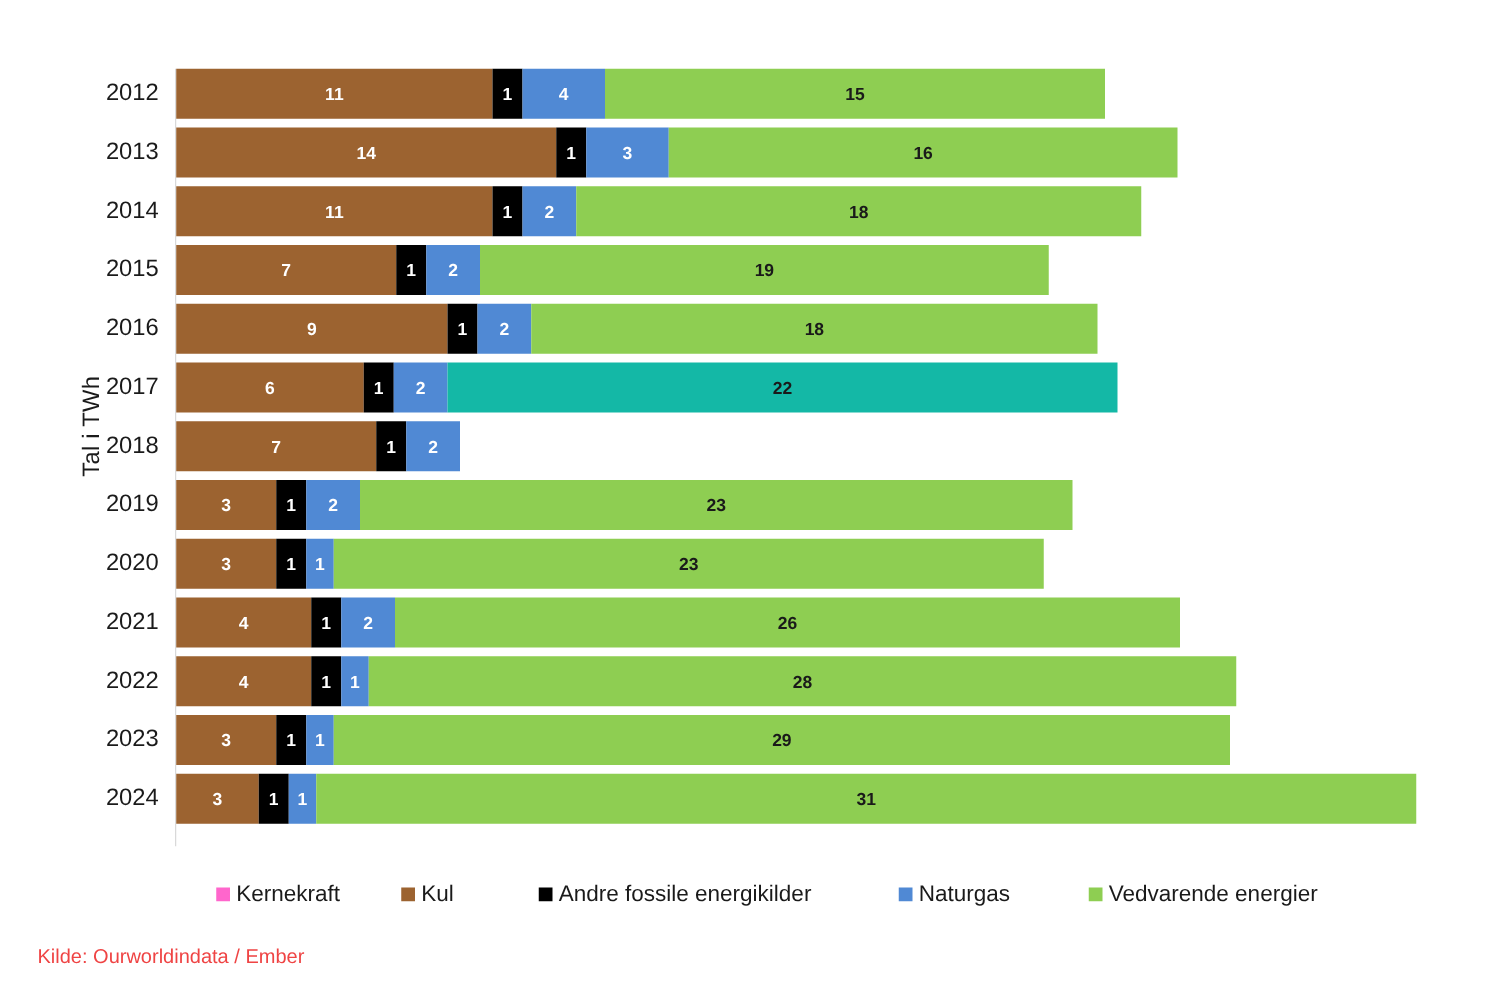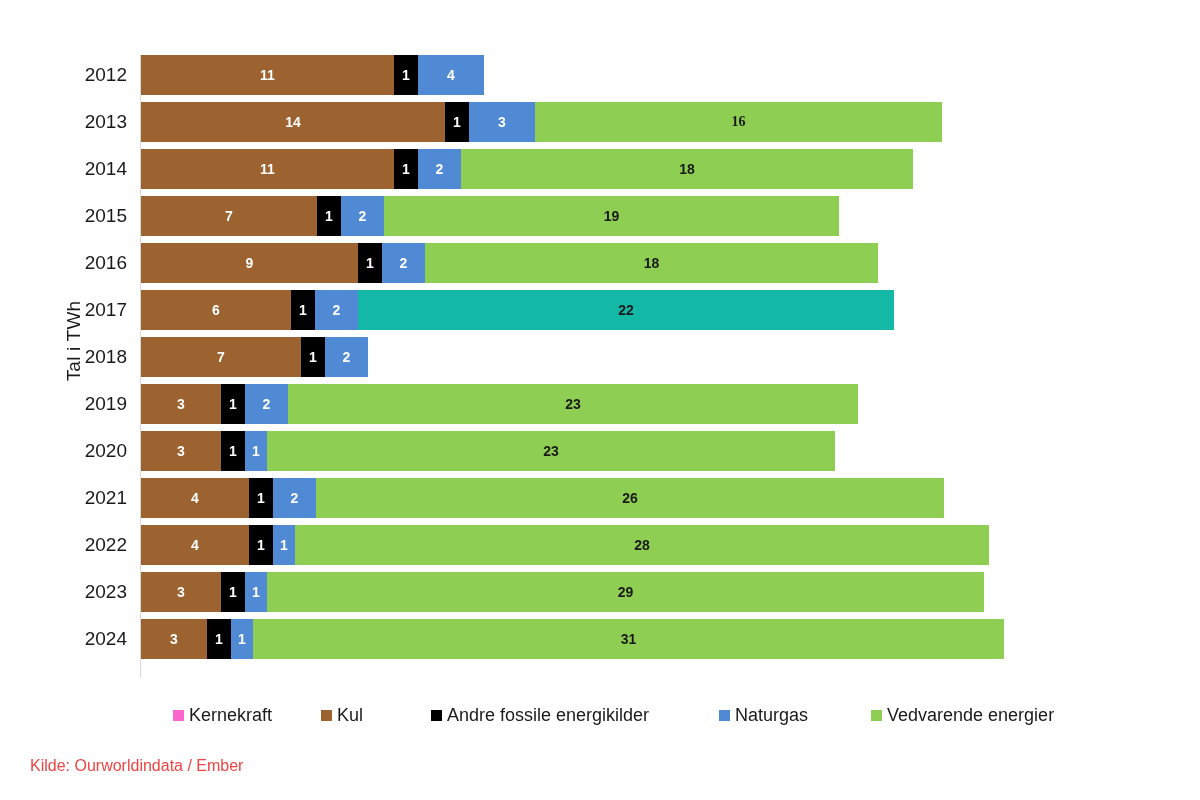--- a/index.html
+++ b/index.html
@@ -146,36 +146,39 @@
           <div class="bar-stack">
             <div class="seg" style="width: 253px; background: rgb(156, 99, 48);">
               <span class="seg-label" style="color: rgb(255, 255, 255);">11</span>
             </div>
             <div class="seg" style="width: 24px; background: rgb(0, 0, 0);">
               <span class="seg-label" style="color: rgb(255, 255, 255);">1</span>
             </div>
             <div class="seg" style="width: 66px; background: rgb(80, 137, 212);">
               <span class="seg-label" style="color: rgb(255, 255, 255);">4</span>
             </div>
+            <div class="seg" style="width: 400px; background: rgb(142, 206, 82);">
+              <span class="seg-label" style="color: rgb(26, 26, 26);">15</span>
+            </div>
           </div>
         </div>
         <div class="bar-row" style="top: 47px;">
           <div class="tick-label">2013</div>
           <div class="bar-stack">
             <div class="seg" style="width: 304px; background: rgb(156, 99, 48);">
               <span class="seg-label" style="color: rgb(255, 255, 255);">14</span>
             </div>
             <div class="seg" style="width: 24px; background: rgb(0, 0, 0);">
               <span class="seg-label" style="color: rgb(255, 255, 255);">1</span>
             </div>
             <div class="seg" style="width: 66px; background: rgb(80, 137, 212);">
               <span class="seg-label" style="color: rgb(255, 255, 255);">3</span>
             </div>
             <div class="seg" style="width: 407px; background: rgb(142, 206, 82);">
-              <span class="seg-label" style="color: rgb(26, 26, 26); font-family: Liberation Serif, serif;">16</span>
+              <span class="seg-label" style="color: rgb(26, 26, 26);">16</span>
             </div>
           </div>
         </div>
         <div class="bar-row" style="top: 94px;">
           <div class="tick-label">2014</div>
           <div class="bar-stack">
             <div class="seg" style="width: 253px; background: rgb(156, 99, 48);">
               <span class="seg-label" style="color: rgb(255, 255, 255);">11</span>
             </div>
             <div class="seg" style="width: 24px; background: rgb(0, 0, 0);">
@@ -344,21 +347,21 @@
           <div class="bar-stack">
             <div class="seg" style="width: 66px; background: rgb(156, 99, 48);">
               <span class="seg-label" style="color: rgb(255, 255, 255);">3</span>
             </div>
             <div class="seg" style="width: 24px; background: rgb(0, 0, 0);">
               <span class="seg-label" style="color: rgb(255, 255, 255);">1</span>
             </div>
             <div class="seg" style="width: 22px; background: rgb(80, 137, 212);">
               <span class="seg-label" style="color: rgb(255, 255, 255);">1</span>
             </div>
-            <div class="seg" style="width: 751px; background: rgb(142, 206, 82);">
+            <div class="seg" style="width: 880px; background: rgb(142, 206, 82);">
               <span class="seg-label" style="color: rgb(26, 26, 26);">31</span>
             </div>
           </div>
         </div>
       </div>
   </div>
 
   <div class="legend" id="legend">
       <div class="legend-item" style="position: absolute; left: 0px; padding-left: 32px;">
         <span class="legend-swatch" style="background: rgb(255, 102, 204);"></span>

